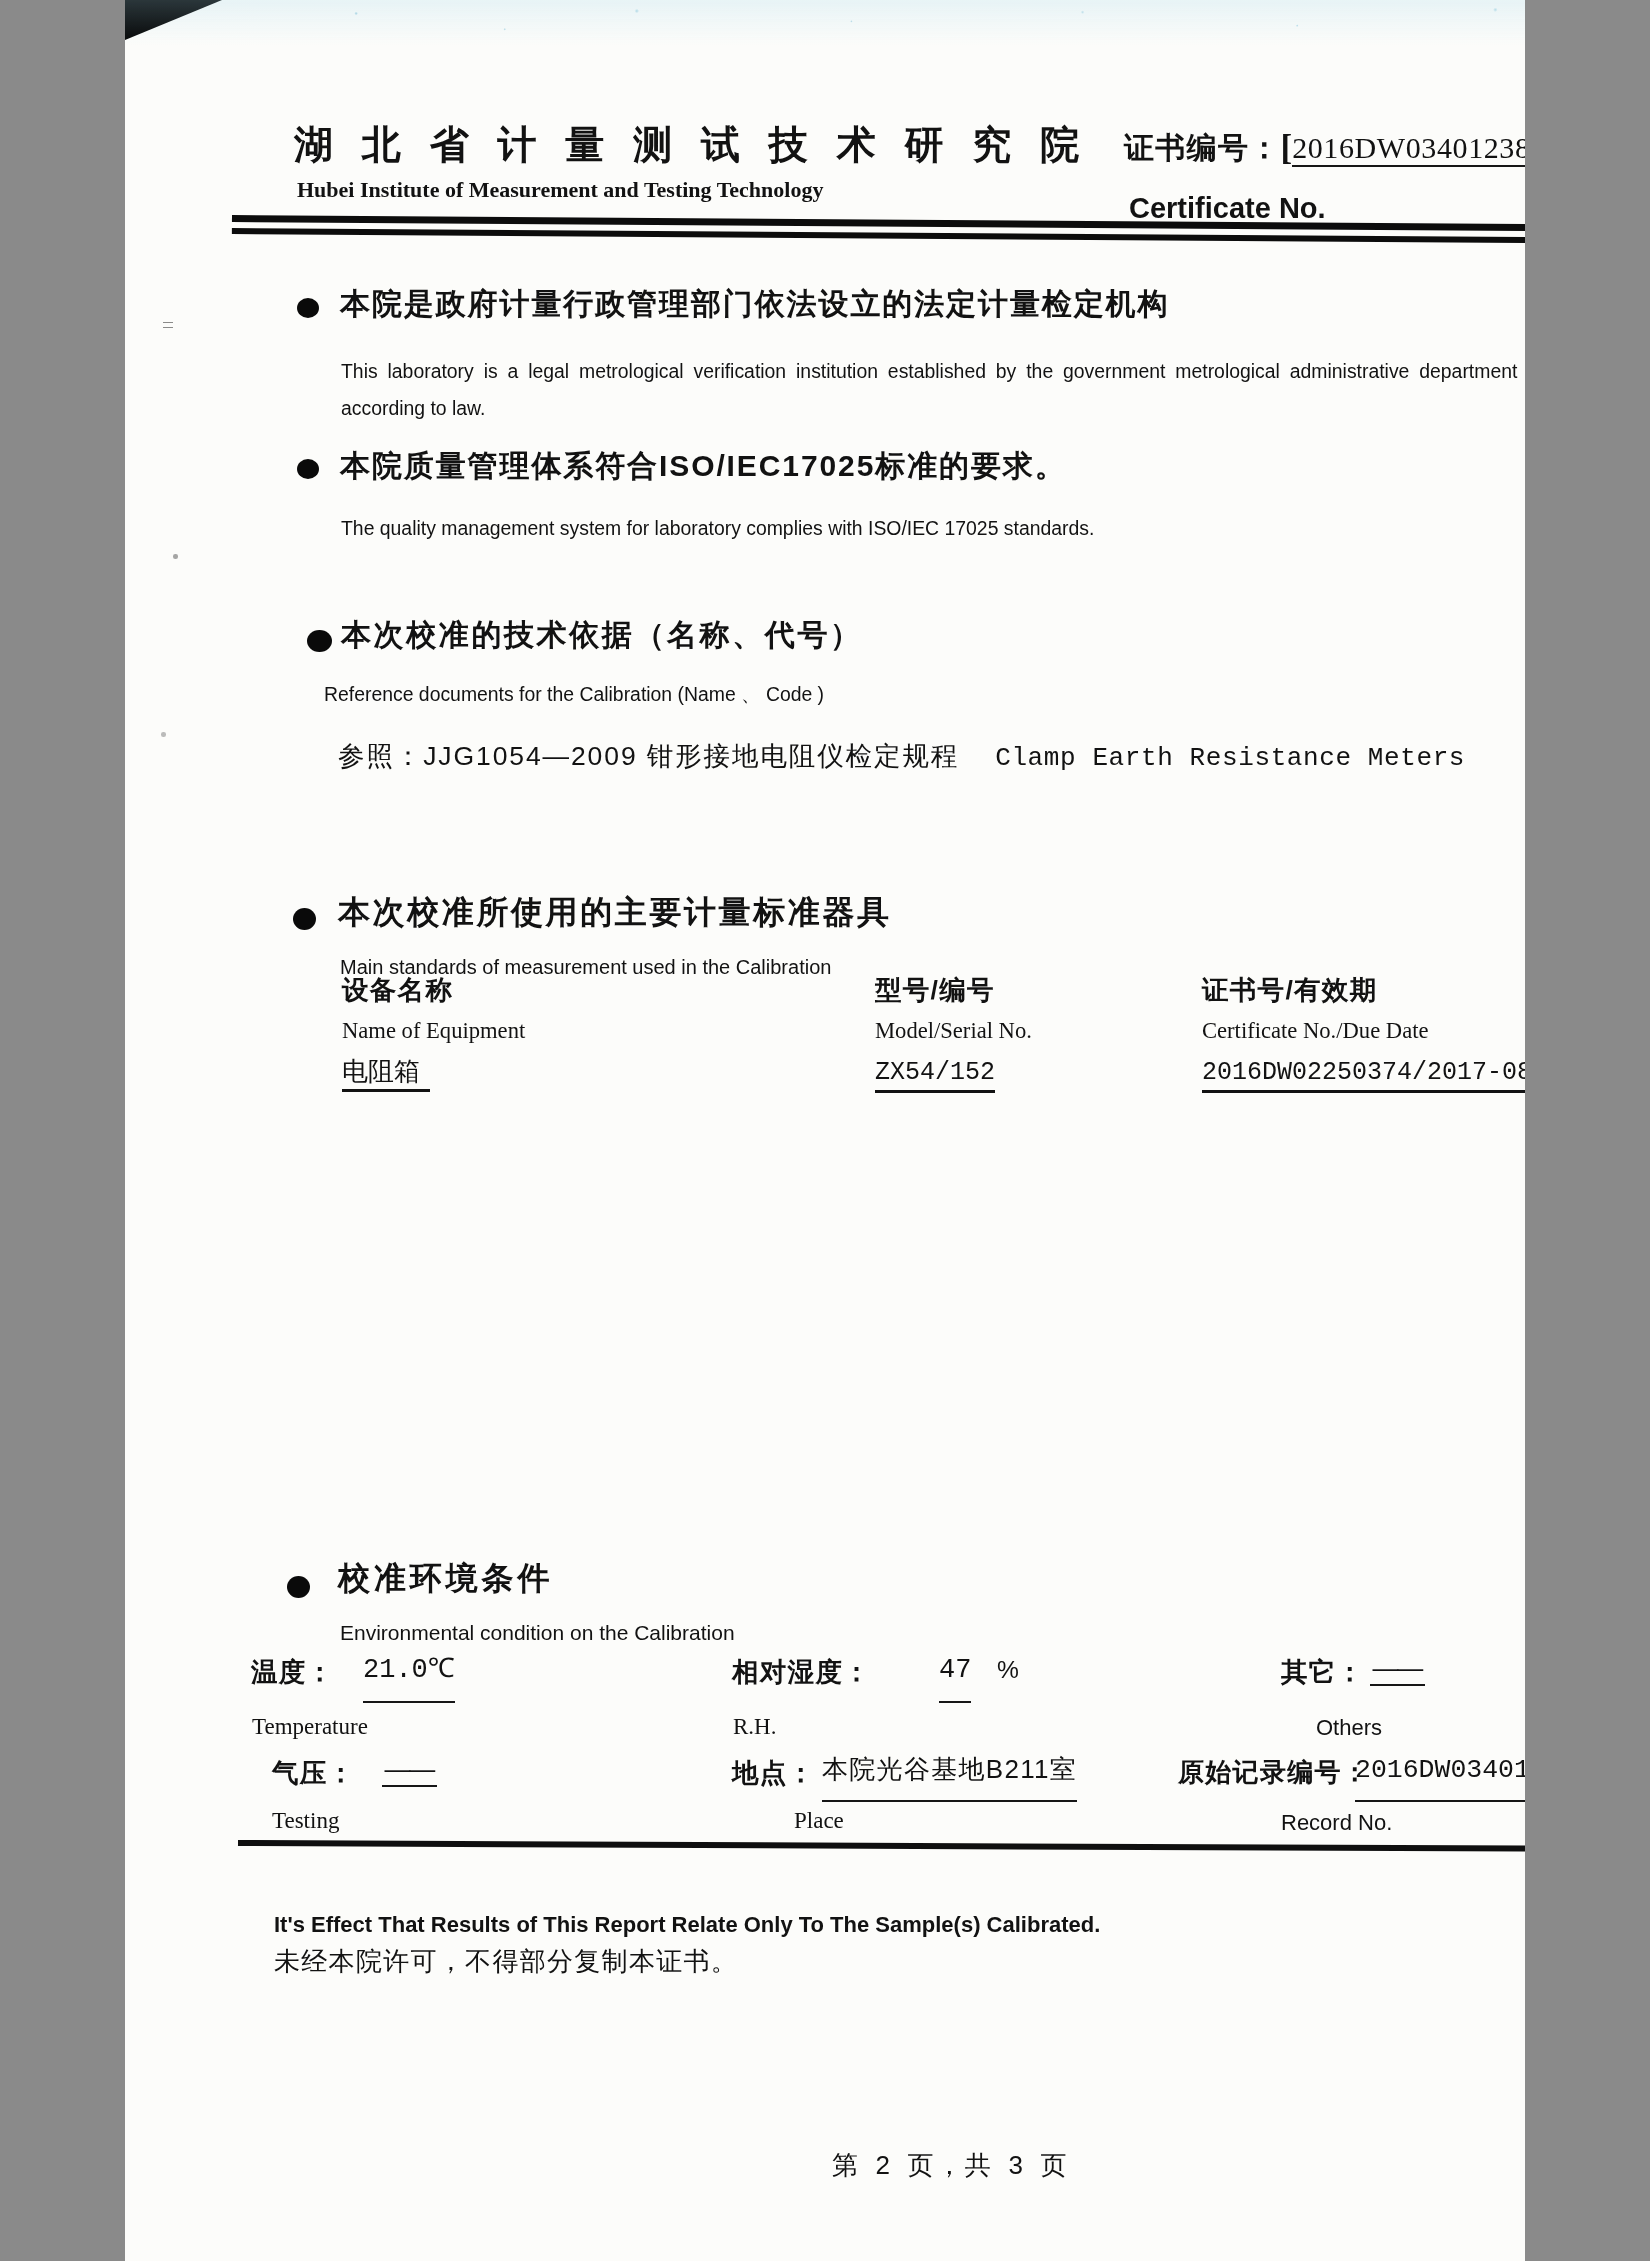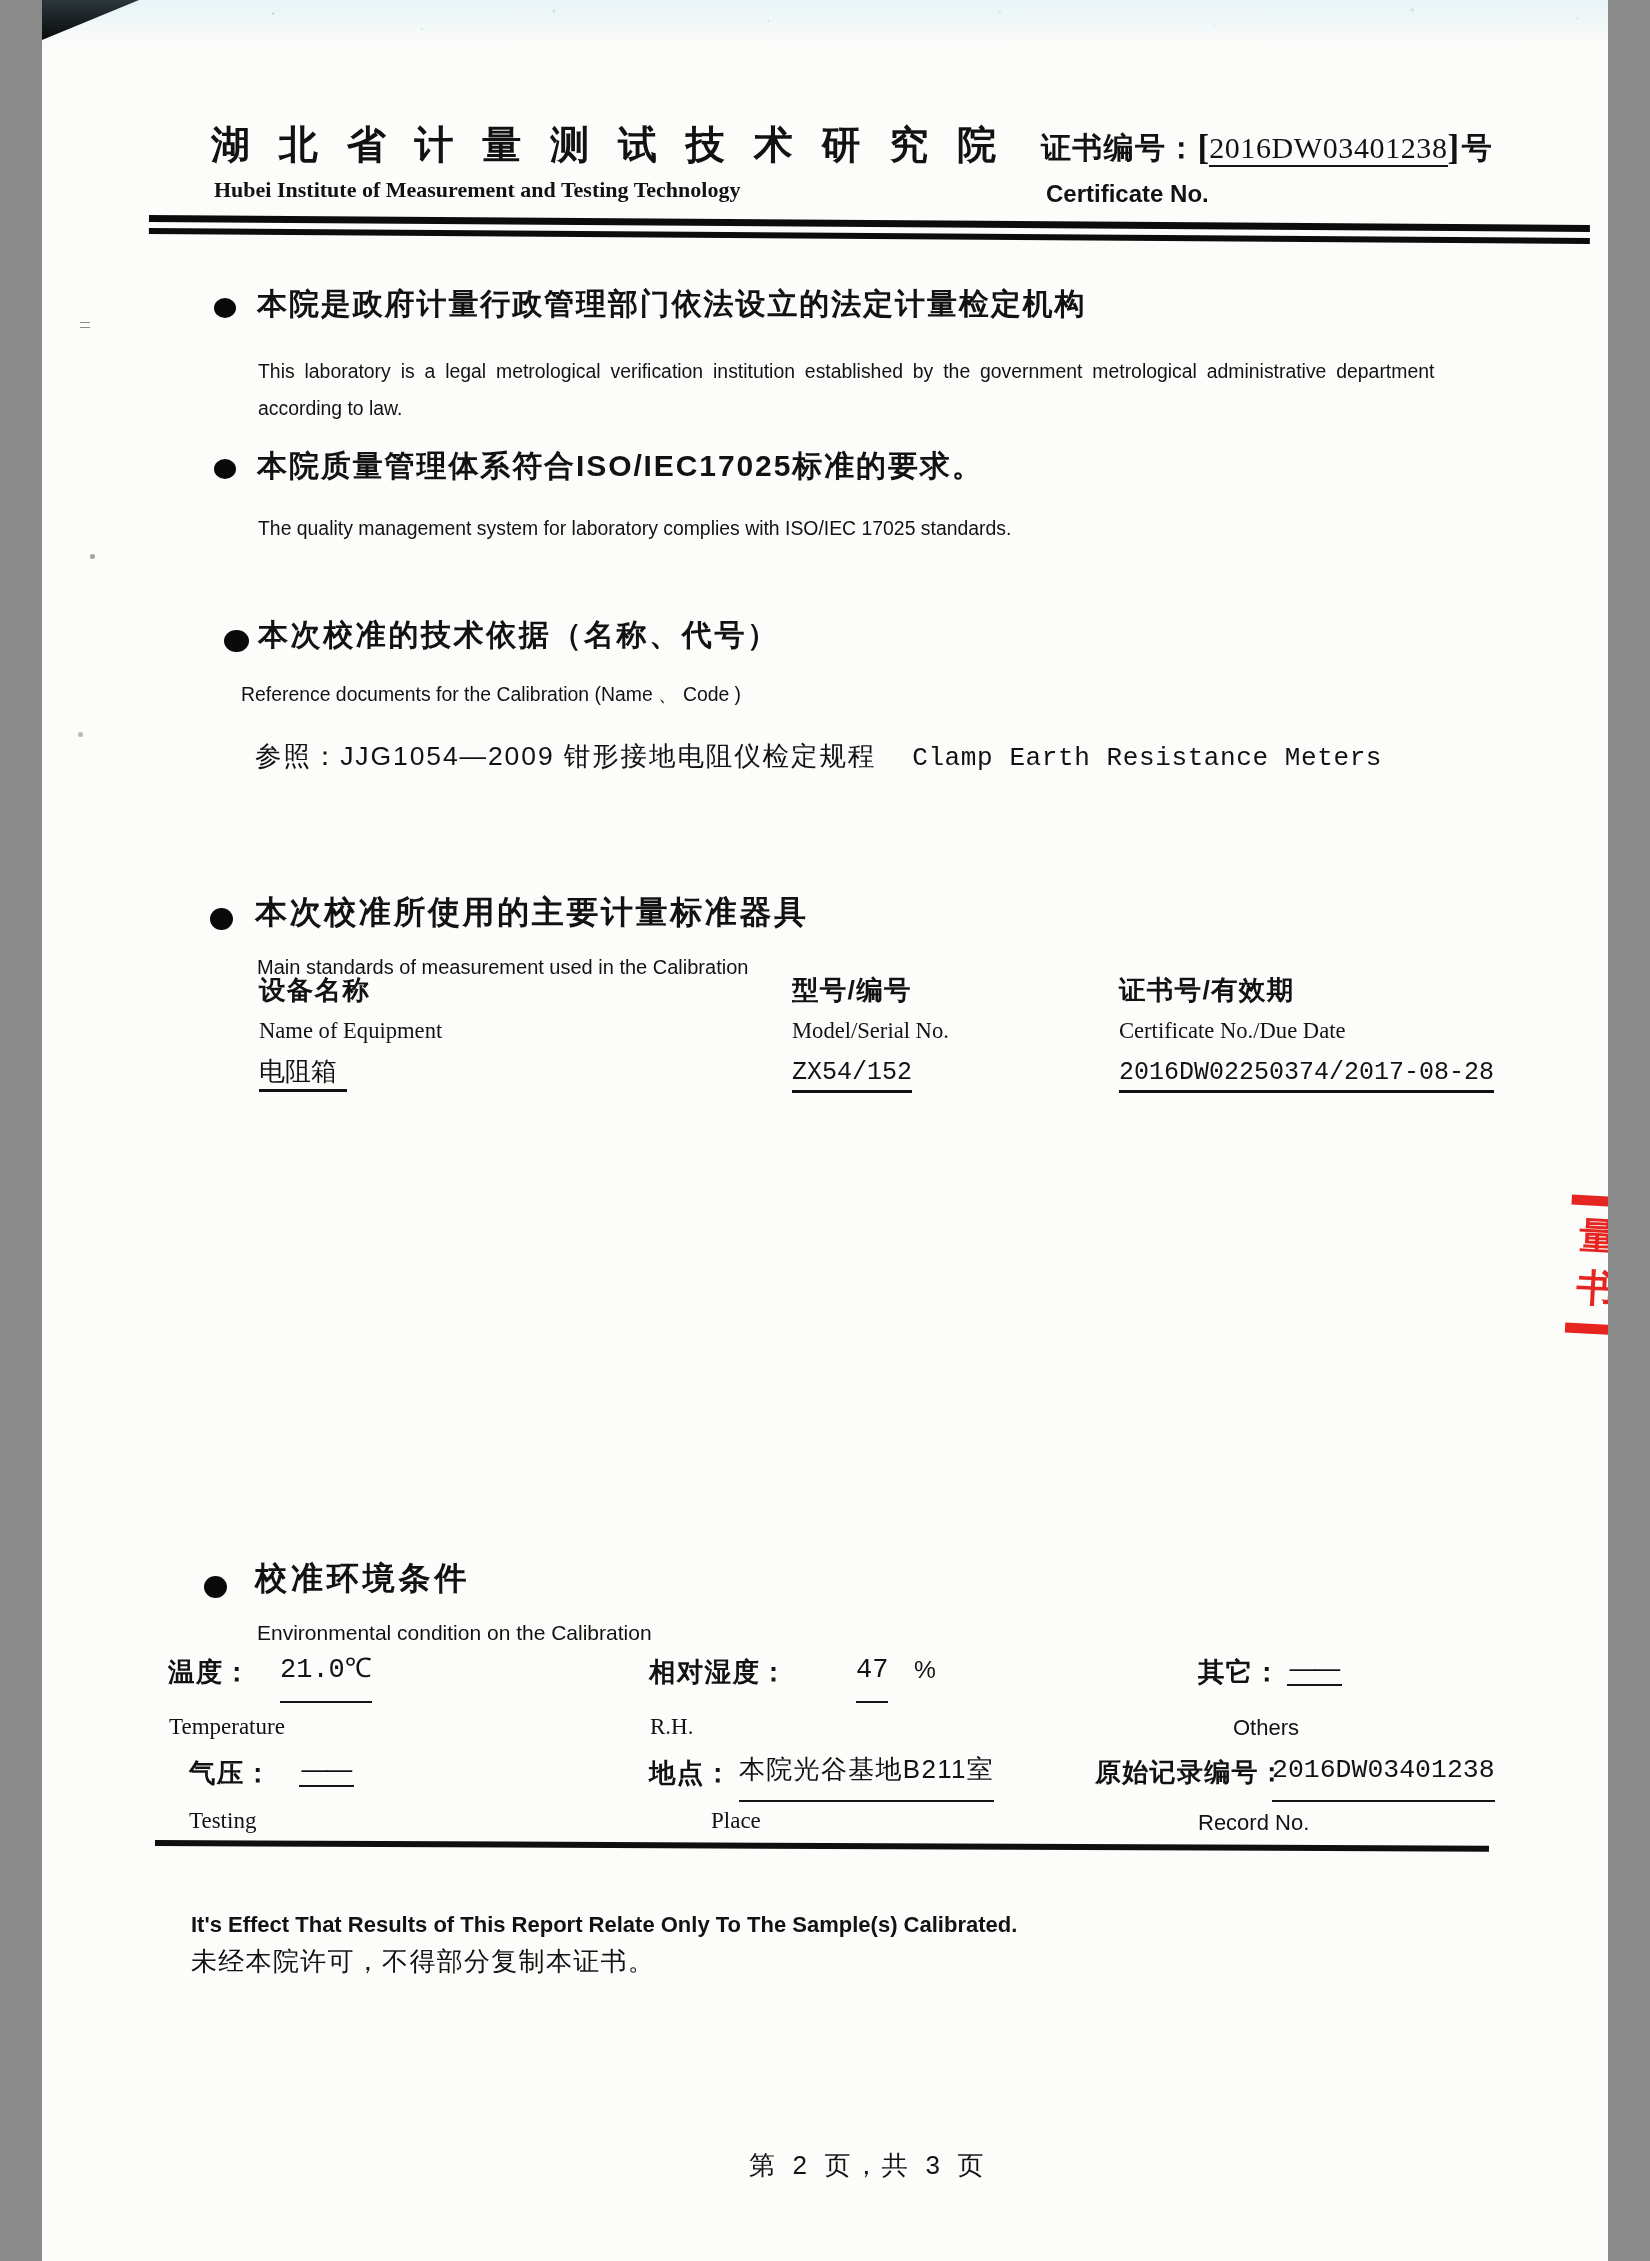--- a/index.html
+++ b/index.html
@@ -1,35 +1,35 @@
 <!DOCTYPE html>
 <html style="font-size:10.3px"><head>
 <meta charset="utf-8">
 <style>
   html,body{margin:0;padding:0;background:#8a8a8a;}
   .page{
-    position:relative;width:1566px;height:2261px;margin:0 auto;
+    position:relative;width:1400px;height:2261px;margin:0 auto;
     background:#fcfcfa;color:#121212;overflow:hidden;
     font-family:"Liberation Sans","DejaVu Sans",sans-serif;
   }
   .abs{position:absolute;line-height:1.15;white-space:nowrap;}
   .serif{font-family:"Liberation Serif","DejaVu Serif",serif;}
   .mono{font-family:"Liberation Mono","DejaVu Sans Mono",monospace;}
   .u{border-bottom:2.6px solid #161616;padding-bottom:15px;}
   .u-thick{border-bottom:3.2px solid #121212;padding-bottom:2.6px;}
 
   
   .inst-cn{left:169px;top:123px;font-size:39px;font-weight:700;letter-spacing:9px;}
   .inst-en{left:172px;top:177px;font-size:22px;font-weight:600;}
   .cert-line{left:999px;top:128px;font-size:30px;}
   .cert-label{font-weight:700;letter-spacing:1.3px;}
   .cert-bracket{font-size:35px;font-weight:600;vertical-align:-1.3px;}
   .cert-num{font-size:30px;letter-spacing:0.6px;border-bottom:2.6px solid #161616;padding-bottom:1.3px;}
   .cert-suffix{font-weight:700;margin-left:2.6px;}
-  .cert-en{left:1004px;top:180px;font-size:24px;font-weight:600;}
+  .cert-en{left:1004px;top:192px;font-size:29px;font-weight:600;}
   .rule-top{left:107px;top:215px;width:1441px;height:19px;box-sizing:border-box;
     border-top:7.1px solid #0c0c0c;border-bottom:6.5px solid #0c0c0c;
     transform:rotate(0.4deg);transform-origin:left top;}
 
   
   .dot{background:#0a0a0a;border-radius:50%;width:22px;height:20px;}
   .h-cn{font-size:30px;font-weight:700;letter-spacing:1.9px;}
   .sub-en{font-size:19.4px;font-weight:500;}
 
   .b1-cn{left:215px;top:287px;}

